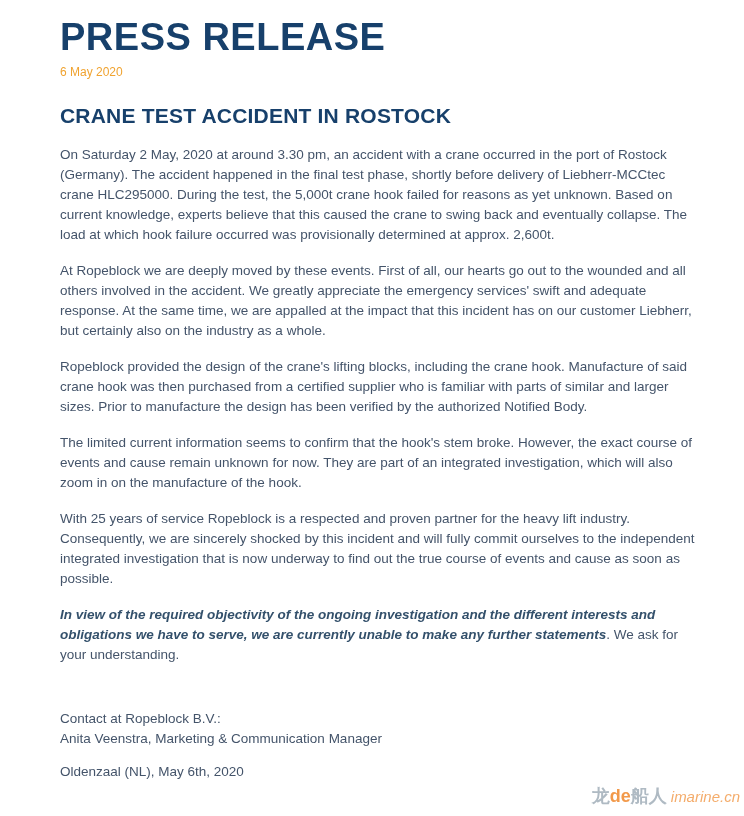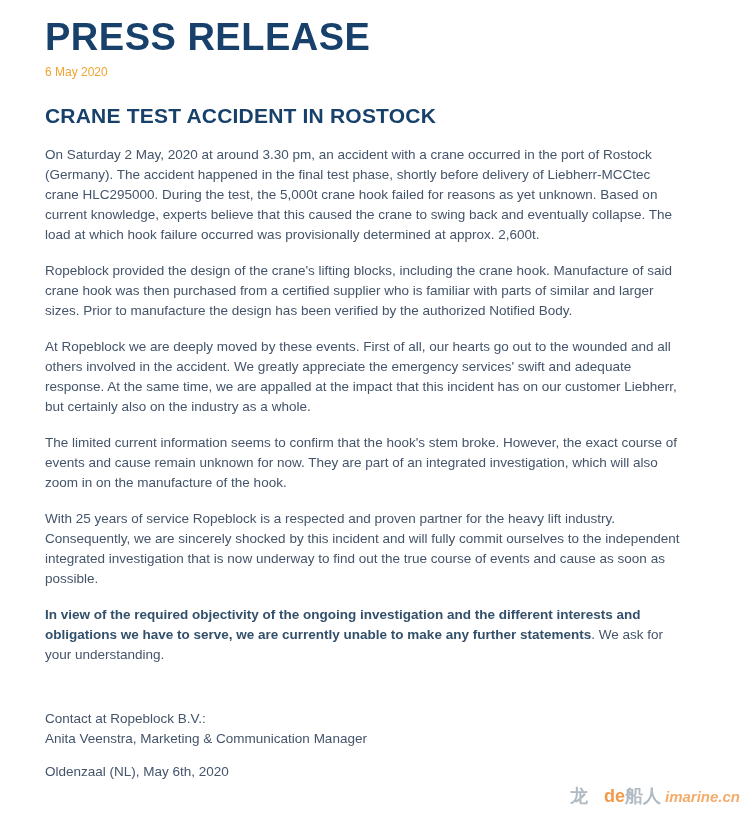--- a/index.html
+++ b/index.html
@@ -7,21 +7,21 @@
     padding: 0;
     background: #ffffff;
   }
   .page {
     position: relative;
     width: 744px;
     height: 816px;
     background: #ffffff;
     font-family: "Liberation Sans", sans-serif;
     box-sizing: border-box;
-    padding: 14px 52px 0 45px;
+    padding: 14px 52px 0 60px;
     overflow: hidden;
   }
   .doc-title {
     margin: 0;
     font-size: 38px;
     line-height: 46px;
     font-weight: 700;
     color: #17406B;
     letter-spacing: 0.5px;
   }
@@ -42,20 +42,21 @@
   .body-copy p {
     margin: 16px 0 13px 0;
     font-size: 13.5px;
     line-height: 20px;
     color: #44546A;
     width: 640px;
   }
   .closing strong {
     font-weight: 700;
     color: #33506B;
+    font-style: italic;
   }
   .contact-block {
     margin-top: 44px;
   }
   .contact-block p {
     margin: 0;
   }
   .dateline {
     margin-top: 13px !important;
   }
@@ -68,44 +69,43 @@
     white-space: nowrap;
     user-select: none;
   }
   .wm-gray {
     color: #AFBAC3;
     font-weight: 700;
   }
   .wm-orange {
     color: #F2994A;
     font-weight: 700;
-    margin-left: 16px;
   }
   .wm-site {
     color: #F4AC6B;
     font-style: italic;
-    font-weight: 700;
+    font-weight: 400;
     font-size: 15px;
     margin-left: 4px;
   }
 </style>
 </head>
 <body>
 
 <div class="page">
 
   <h1 class="doc-title">PRESS RELEASE</h1>
   <div class="doc-date">6 May 2020</div>
 
   <div class="body-copy">
     <h2 class="headline">CRANE TEST ACCIDENT IN ROSTOCK</h2>
 
     <p>On Saturday 2 May, 2020 at around 3.30 pm, an accident with a crane occurred in the port of Rostock (Germany). The accident happened in the final test phase, shortly before delivery of Liebherr-MCCtec crane HLC295000. During the test, the 5,000t crane hook failed for reasons as yet unknown. Based on current knowledge, experts believe that this caused the crane to swing back and eventually collapse. The load at which hook failure occurred was provisionally determined at approx. 2,600t.</p>
+    <p>At Ropeblock we are deeply moved by these events. First of all, our hearts go out to the wounded and all others involved in the accident. We greatly appreciate the emergency services' swift and adequate response. At the same time, we are appalled at the impact that this incident has on our customer Liebherr, but certainly also on the industry as a whole.</p>
     <p>Ropeblock provided the design of the crane's lifting blocks, including the crane hook. Manufacture of said crane hook was then purchased from a certified supplier who is familiar with parts of similar and larger sizes. Prior to manufacture the design has been verified by the authorized Notified Body.</p>
-    <p>At Ropeblock we are deeply moved by these events. First of all, our hearts go out to the wounded and all others involved in the accident. We greatly appreciate the emergency services' swift and adequate response. At the same time, we are appalled at the impact that this incident has on our customer Liebherr, but certainly also on the industry as a whole.</p>
     <p>The limited current information seems to confirm that the hook's stem broke. However, the exact course of events and cause remain unknown for now. They are part of an integrated investigation, which will also zoom in on the manufacture of the hook.</p>
     <p>With 25 years of service Ropeblock is a respected and proven partner for the heavy lift industry. Consequently, we are sincerely shocked by this incident and will fully commit ourselves to the independent integrated investigation that is now underway to find out the true course of events and cause as soon as possible.</p>
 
     <p class="closing"><strong>In view of the required objectivity of the ongoing investigation and the different interests and obligations we have to serve, we are currently unable to make any further statements</strong><span>. We ask for your understanding.</span></p>
 
     <div class="contact-block">
       <p>Contact at Ropeblock B.V.:</p>
       <p>Anita Veenstra, Marketing &amp; Communication Manager</p>
     </div>
 

